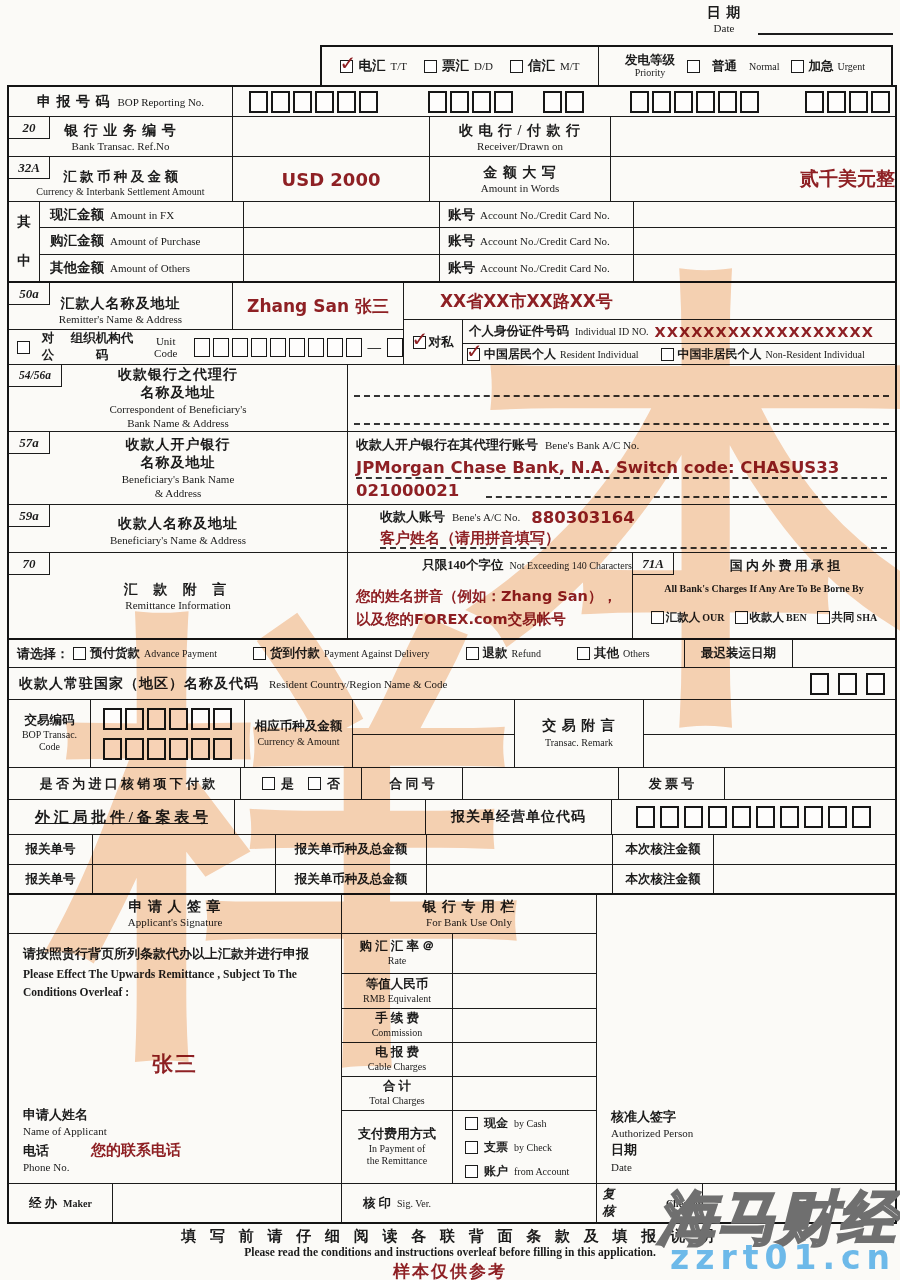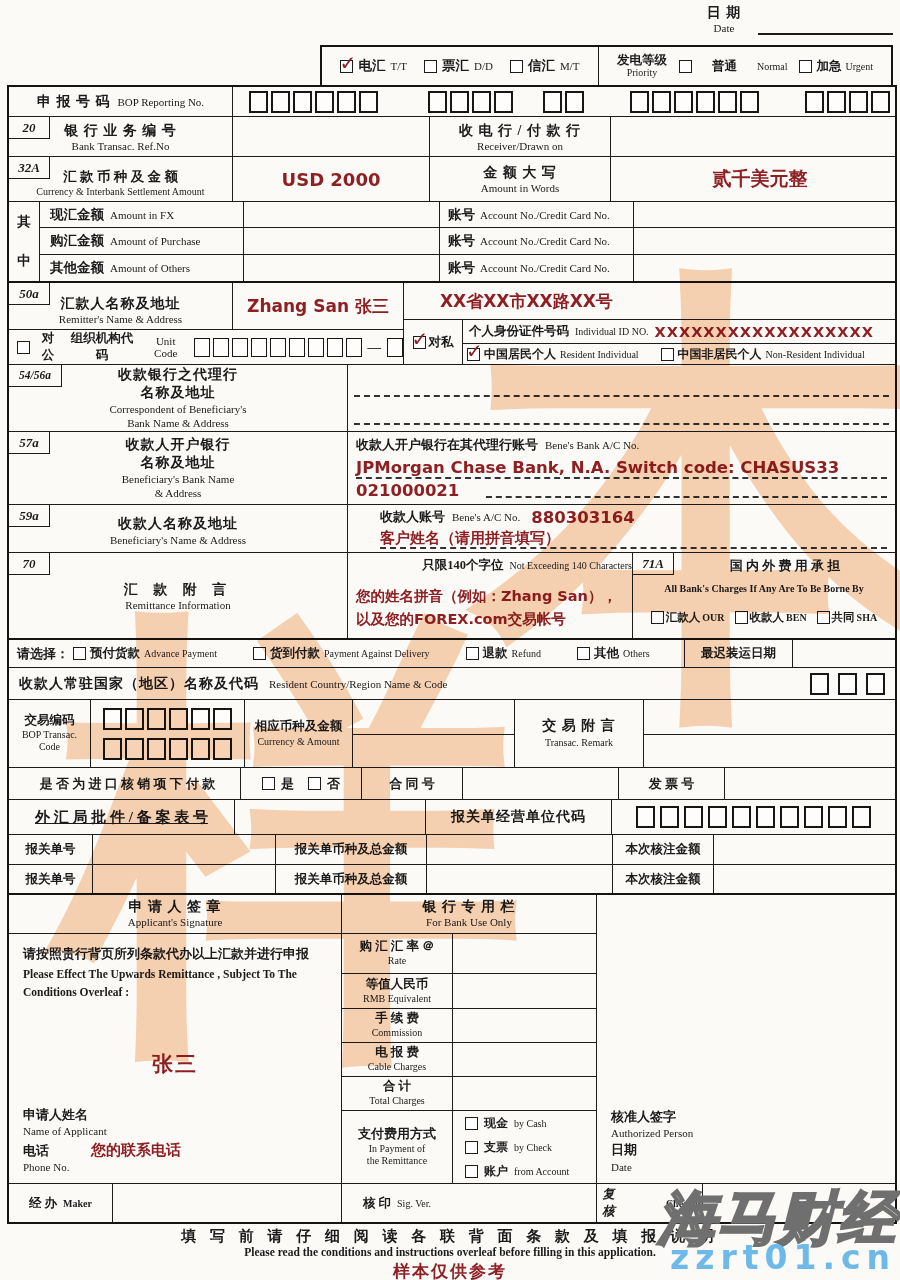--- a/index.html
+++ b/index.html
@@ -95,21 +95,21 @@
       <span class="cb"></span>
       <span class="cn">信汇</span>
       <span class="en">M/T</span>
     </span>
   </div>
   <div class="cc bl" style="width:292px; gap:12px;">
     <span class="cv" style="line-height:1.1;">
       <span class="cn" style="font-size:12.5px;">发电等级</span>
       <span class="ens">Priority</span>
     </span>
-    <span class="cc" style="gap:20px;">
+    <span class="cc" style="gap:12px;">
       <span class="cb"></span>
       <span class="cn" style="font-size:12.5px;">普通</span>
       <span class="ens">Normal</span>
     </span>
     <span class="cc" style="gap:4px;">
       <span class="cb"></span>
       <span class="cn" style="font-size:12.5px;">加急</span>
       <span class="ens">Urgent</span>
     </span>
   </div>
@@ -178,21 +178,21 @@
       <span class="cn" style="margin-top:6px;">汇 款 币 种 及 金 额</span>
       <span class="ens">Currency &amp; Interbank Settlement Amount</span>
     </div>
     <div class="cc br fill" style="width:196px;">
       <span class="red" style="font-size:18px;">USD 2000</span>
     </div>
     <div class="cv br" style="width:180px;">
       <span class="cnl">金   额   大   写</span>
       <span class="en">Amount in Words</span>
     </div>
-    <div class="cc fill" style="flex:1; justify-content:center; padding-left:14px;">
+    <div class="cc fill" style="flex:1; justify-content:flex-end; padding-left:14px;">
       <span class="red" style="font-size:19px;">贰千美元整</span>
     </div>
   </div>
 
   <div class="r bb2" style="height:81px;">
     <div class="cv br" style="width:30px; justify-content:space-around;">
       <span class="cn">其</span>
       <span class="cn">中</span>
     </div>
     <div class="col" style="flex:1;">

